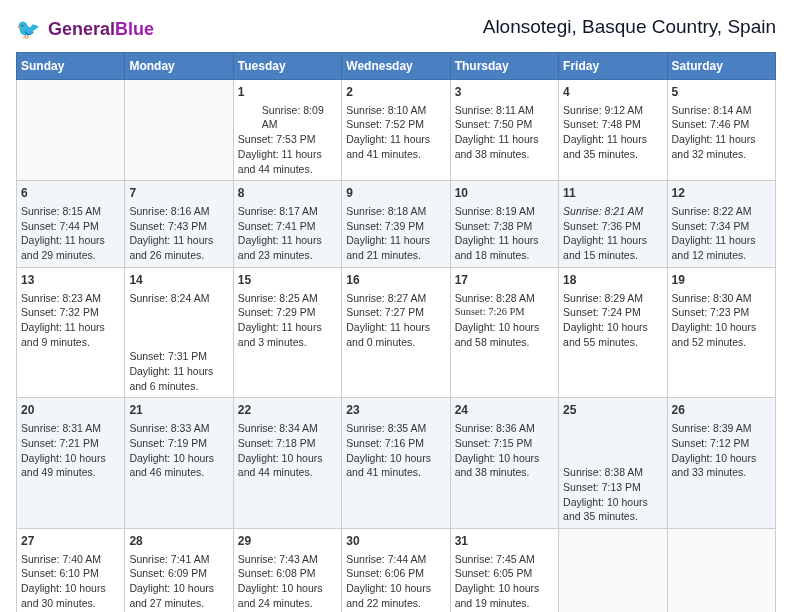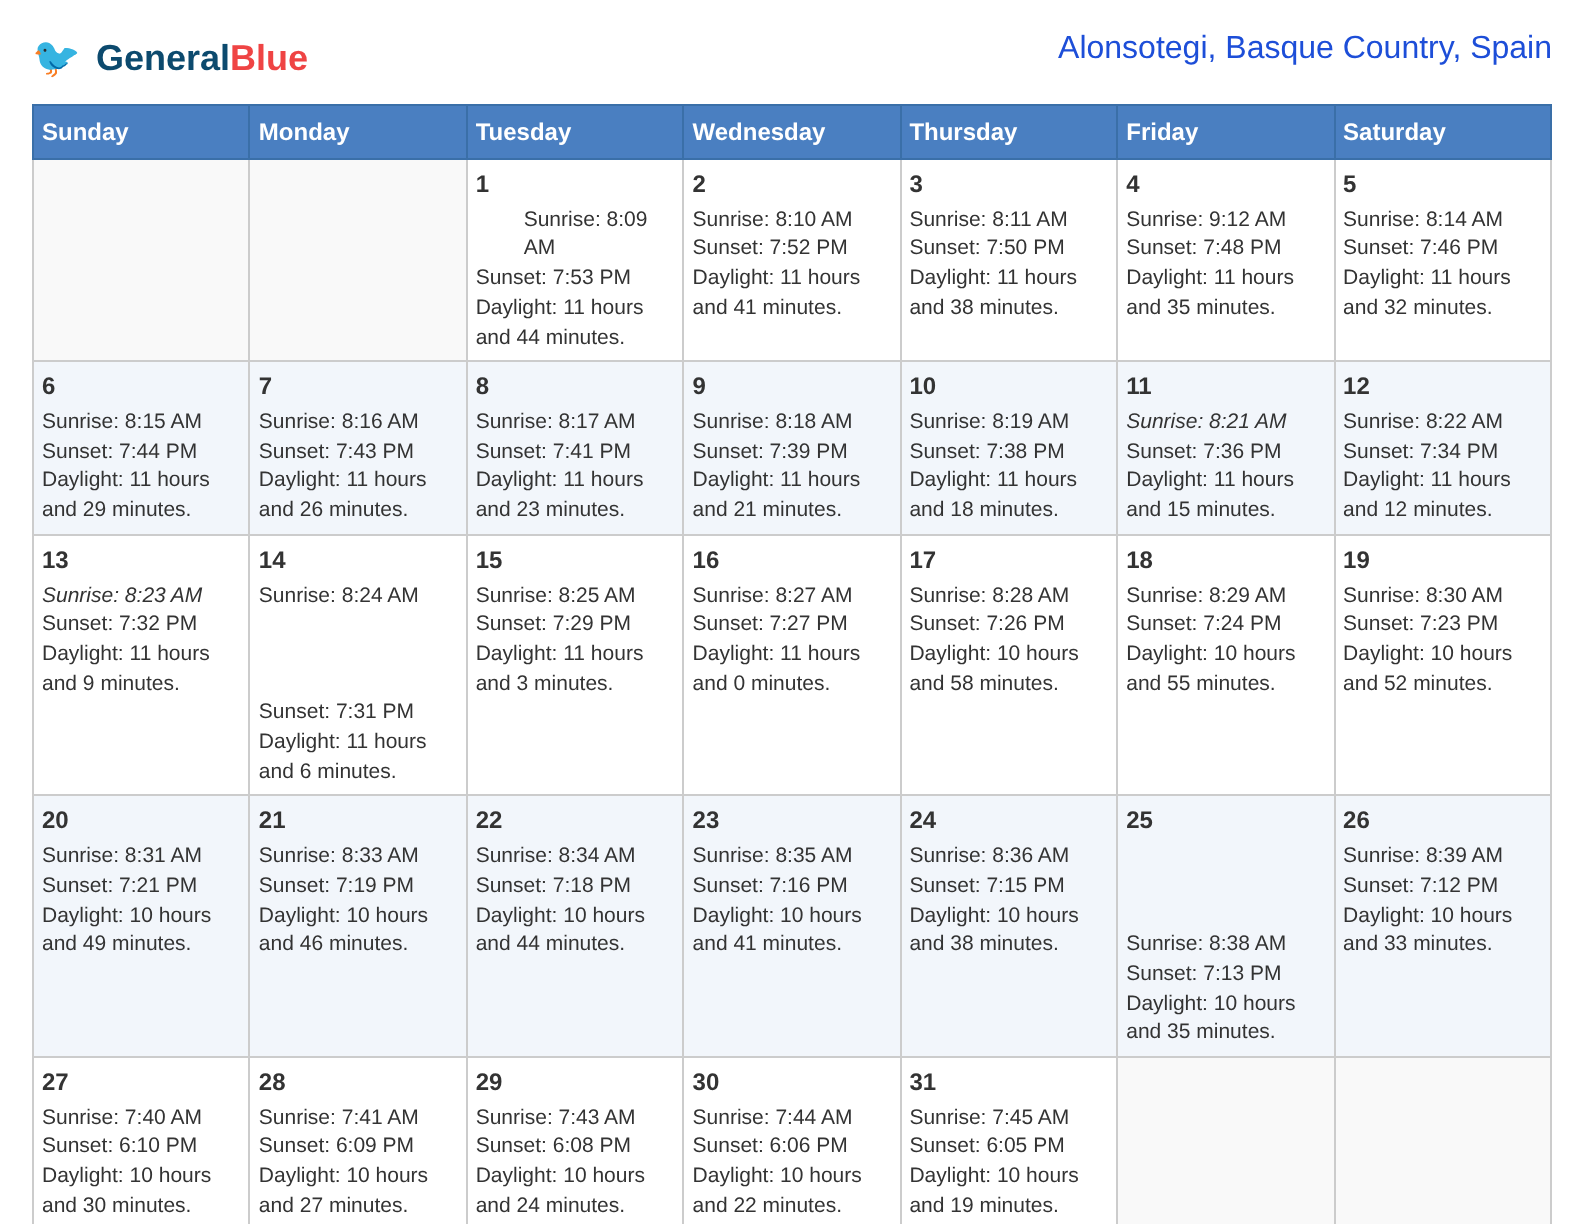--- a/index.html
+++ b/index.html
@@ -36,22 +36,22 @@
     }
     .title-block {
       text-align: right;
     }
     .month-title {
       font-size: 36px;
       font-weight: normal;
       color: #333;
     }
     .location {
-      font-size: 16px;
-      color: #1d4ed8;
+      font-size: 19px;
+      color: #0f172a;
     }
     table {
       width: 100%;
       border-collapse: collapse;
       font-size: 11px;
     }
     th {
       background-color: #4a7fc1;
       color: #fff;
       padding: 6px 4px;
@@ -87,21 +87,21 @@
   </style>
 </head>
 <body>
 
 <div class="header">
   <div class="logo">
     <svg class="logo-bird" viewBox="0 0 40 40" xmlns="http://www.w3.org/2000/svg">
       <text y="28" font-size="28">🐦</text>
     </svg>
     <div class="logo-text">
-      <span style="color:#0c4a6e">General</span><span style="color:#ef4444">Blue</span>
+      <span style="color:#701a75">General</span><span style="color:#a21caf">Blue</span>
     </div>
   </div>
   <div class="title-block">
     <div class="location">Alonsotegi, Basque Country, Spain</div>
   </div>
 </div>
 
 <table>
   <thead>
     <tr id="header-row">
@@ -189,21 +189,21 @@
         <td>
           <span class="day-number">12</span>
           <span style="display: block;">Sunrise: 8:22 AM</span>
           <span style="display: block;">Sunset: 7:34 PM</span>
           <span style="display: block;">Daylight: 11 hours and 12 minutes.</span>
         </td>
       </tr>
       <tr>
         <td>
           <span class="day-number">13</span>
-          <span style="display: block; font-style: italic;">Sunrise: 8:23 AM</span>
+          <span style="display: block;">Sunrise: 8:23 AM</span>
           <span style="display: block;">Sunset: 7:32 PM</span>
           <span style="display: block;">Daylight: 11 hours and 9 minutes.</span>
         </td>
         <td>
           <span class="day-number">14</span>
           <span style="display: block;">Sunrise: 8:24 AM</span>
           <span style="display: block; margin-top: 44px;">Sunset: 7:31 PM</span>
           <span style="display: block;">Daylight: 11 hours and 6 minutes.</span>
         </td>
         <td>
@@ -214,21 +214,21 @@
         </td>
         <td>
           <span class="day-number">16</span>
           <span style="display: block;">Sunrise: 8:27 AM</span>
           <span style="display: block;">Sunset: 7:27 PM</span>
           <span style="display: block;">Daylight: 11 hours and 0 minutes.</span>
         </td>
         <td>
           <span class="day-number">17</span>
           <span style="display: block;">Sunrise: 8:28 AM</span>
-          <span style="display: block;">Sunset: 7:26 PM</span>
+          <span style="display: block; font-family: Liberation Serif, serif;">Sunset: 7:26 PM</span>
           <span style="display: block;">Daylight: 10 hours and 58 minutes.</span>
         </td>
         <td>
           <span class="day-number">18</span>
           <span style="display: block;">Sunrise: 8:29 AM</span>
           <span style="display: block;">Sunset: 7:24 PM</span>
           <span style="display: block;">Daylight: 10 hours and 55 minutes.</span>
         </td>
         <td>
           <span class="day-number">19</span>

